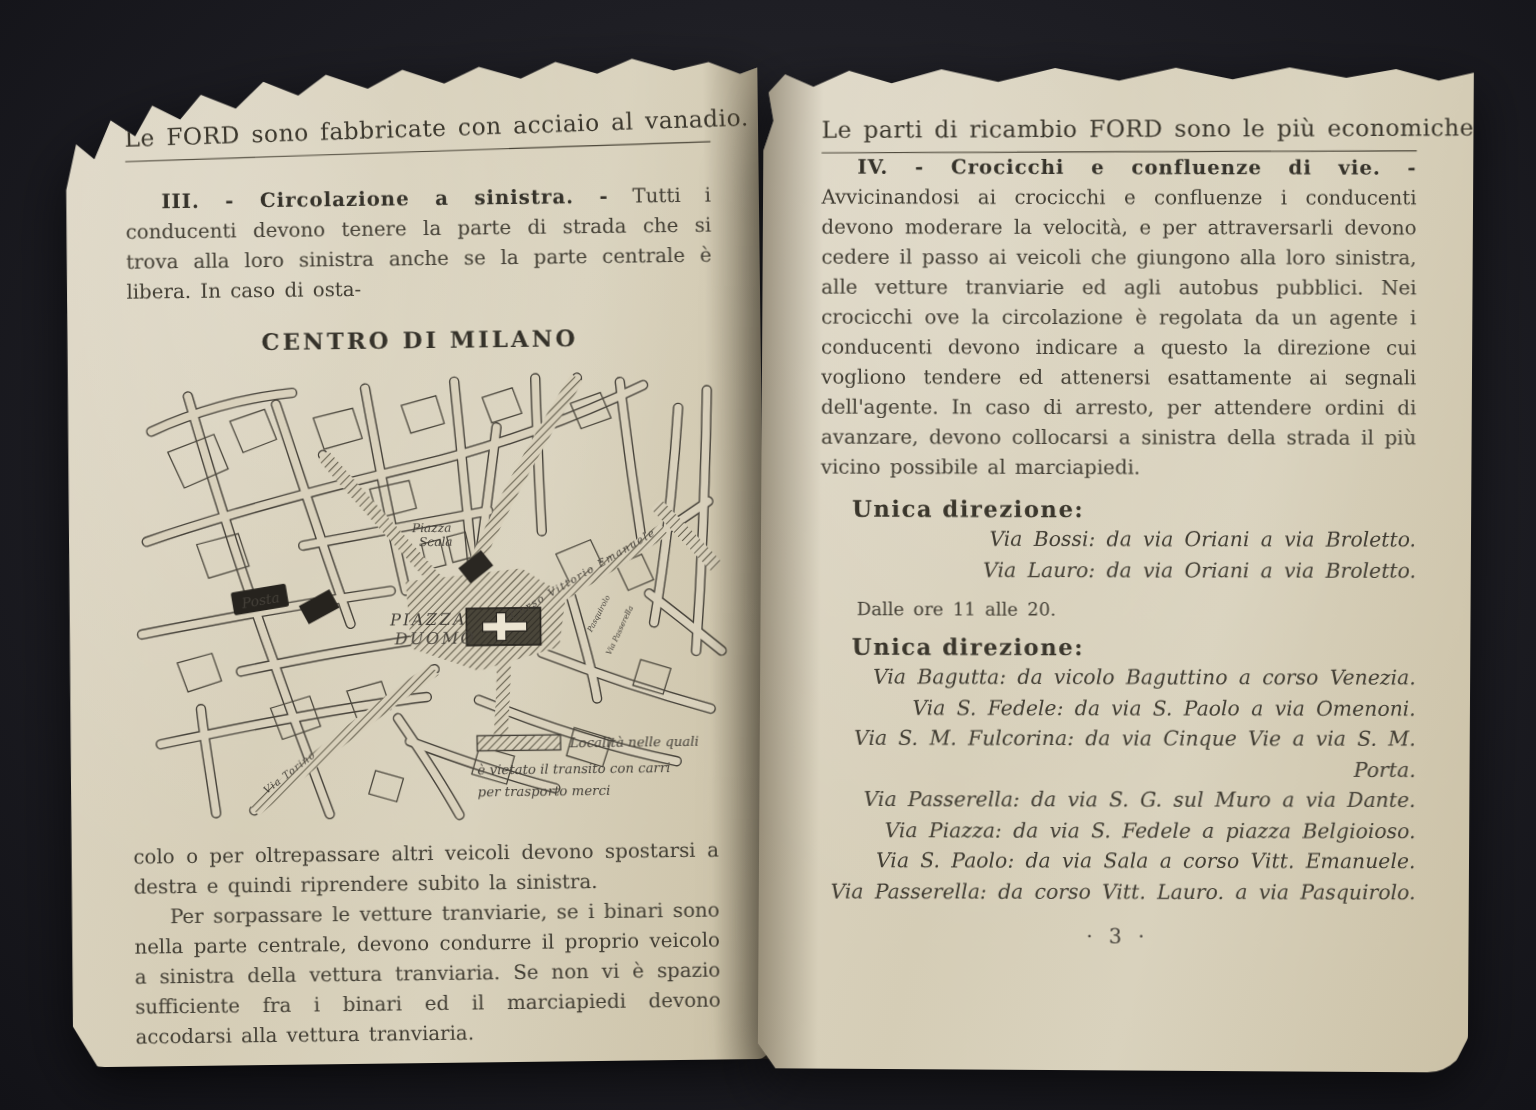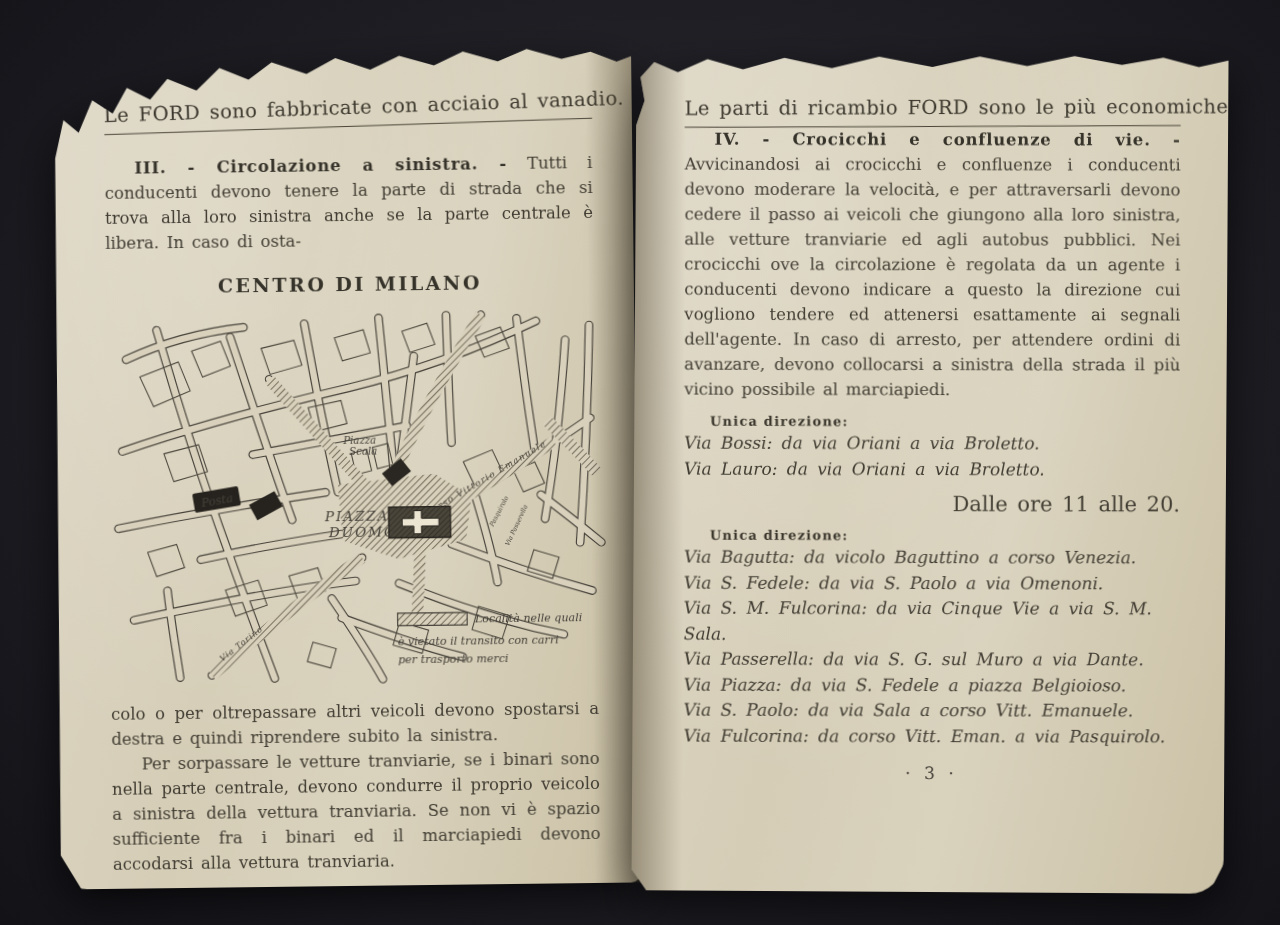--- a/index.html
+++ b/index.html
@@ -70,27 +70,27 @@
   .map-box{width:502px;margin:0 auto;}
 
   .after-map{margin-top:4px;}
 
   .pageno{margin-top:12px;text-align:center;font-size:17px;letter-spacing:4px;color:#45413a;}
 
   
   .sec{margin-top:16px;}
   .sec5{margin-top:14px;}
   .list-label{
-    margin:12px 0 2px 26px;font-size:13px;font-weight:bold;letter-spacing:1.2px;color:#3a362c;
-  }
-  ul.streets{list-style:none;margin:2px 0 0 0;padding:0;}
+    margin:12px 0 2px 26px;font-size:19px;font-weight:bold;letter-spacing:1.2px;color:#3a362c;
+  }
+  ul.streets{list-style:none;margin:2px 0 0 0;padding:0;text-align:right;}
   ul.streets li{
     font-style:italic;font-size:17px;line-height:25.5px;word-spacing:4px;color:#413d33;
   }
-  .interlude{margin:10px 0 0 30px;font-size:21px;word-spacing:3px;color:#413d33;text-align:right;}
+  .interlude{margin:10px 0 0 30px;font-size:15px;word-spacing:3px;color:#413d33;}
   .pageno.right-no{margin-top:14px;}
 
   
   svg text{font-family:"DejaVu Serif", serif;fill:#45413a;}
   .hand{font-style:italic;}
 </style>
 </head>
 <body>
 
 <div class="photo">
@@ -291,24 +291,24 @@
           <li>Via Bossi: da via Oriani a via Broletto.</li>
           <li>Via Lauro: da via Oriani a via Broletto.</li>
         </ul>
 
         <div class="interlude">Dalle ore 11 alle 20.</div>
 
         <div class="list-label">Unica direzione:</div>
         <ul class="streets">
           <li>Via Bagutta: da vicolo Baguttino a corso Venezia.</li>
           <li>Via S. Fedele: da via S. Paolo a via Omenoni.</li>
-          <li>Via S. M. Fulcorina: da via Cinque Vie a via S. M. Sala.</li>
+          <li>Via S. M. Fulcorina: da via Cinque Vie a via S. M. Porta.</li>
           <li>Via Passerella: da via S. G. sul Muro a via Dante.</li>
           <li>Via Piazza: da via S. Fedele a piazza Belgioioso.</li>
           <li>Via S. Paolo: da via Sala a corso Vitt. Emanuele.</li>
-          <li>Via Fulcorina: da corso Vitt. Eman. a via Pasquirolo.</li>
+          <li>Via Passerella: da corso Vitt. Lauro. a via Pasquirolo.</li>
         </ul>
 
         <div class="pageno right-no">· 3 ·</div>
       </div>
     </div>
   </div>
 </div>
 
 </body></html>

